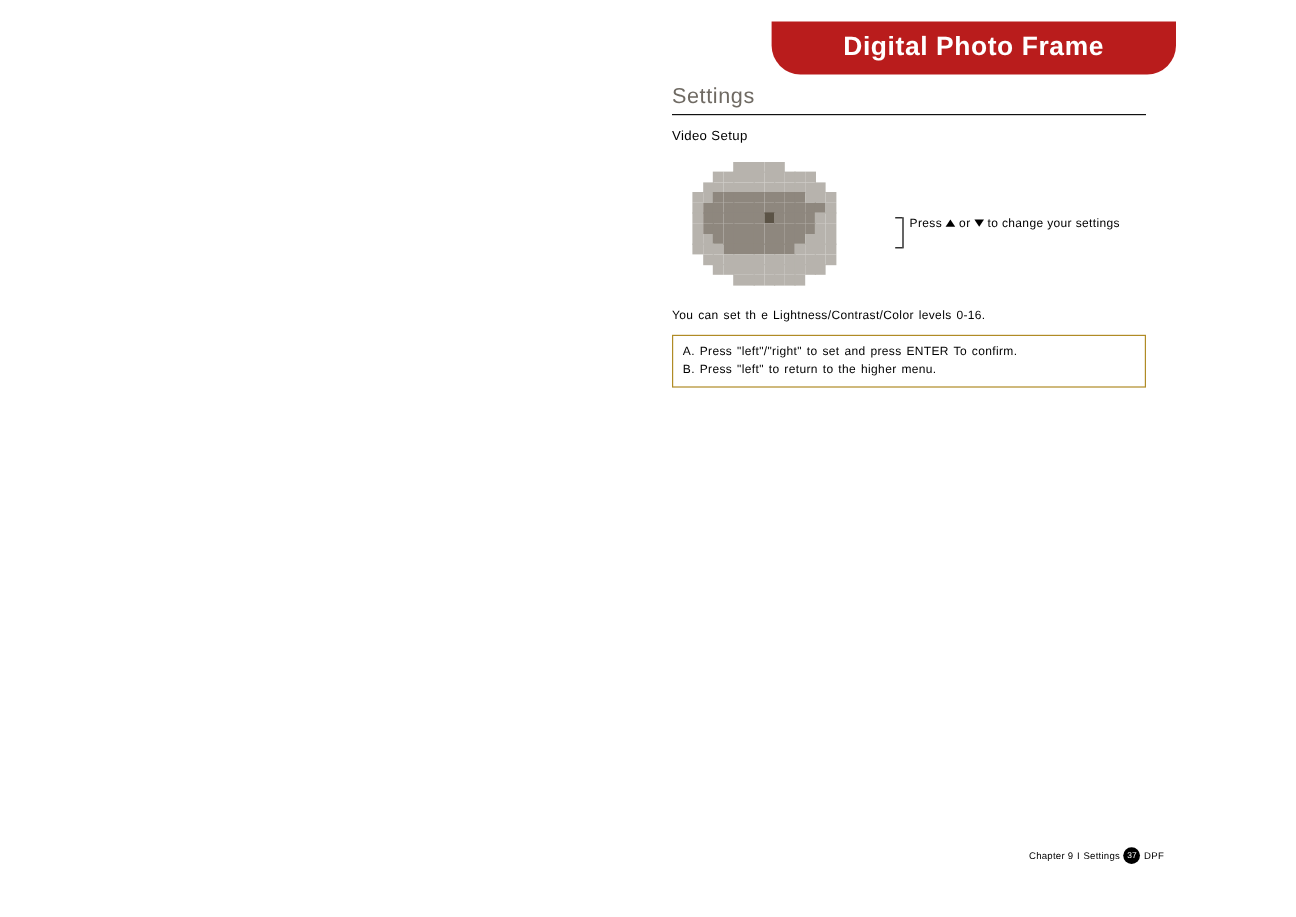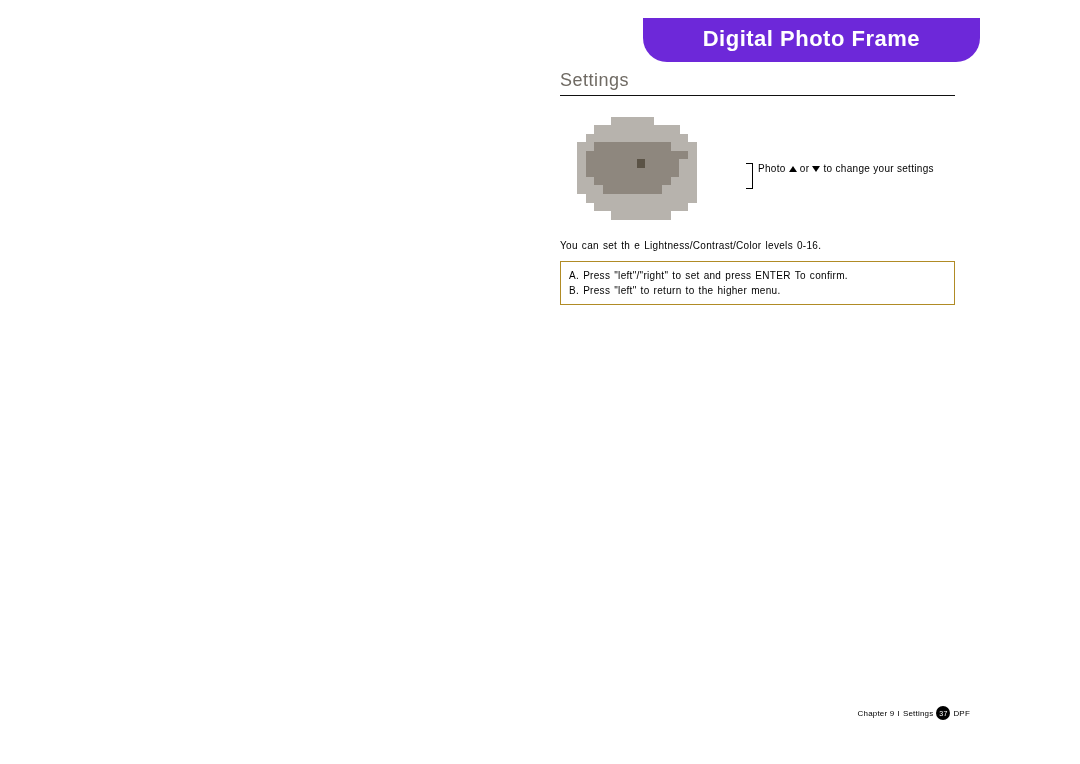--- a/index.html
+++ b/index.html
@@ -15,21 +15,21 @@
   }
   .page {
     width: 1080px;
     height: 764px;
     position: relative;
   }
   .header-tab {
     position: absolute;
     top: 18px;
     right: 100px;
-    background: #6d28d9;
+    background: #b91c1c;
     color: #fff;
     font-weight: bold;
     font-size: 22px;
     letter-spacing: 0.5px;
     padding: 8px 60px 10px 60px;
     border-radius: 0 0 24px 24px;
   }
   .content {
     position: absolute;
     left: 560px;
@@ -148,20 +148,21 @@
 <div class="page">
 
   <div class="header-tab">
     <span>Digital Photo Frame</span>
   </div>
 
   <div class="content">
     <div class="title">Settings</div>
     <div class="hr"></div>
 
+    <div class="subhead">Video Setup</div>
 
 
     <div class="illus-row">
       <div class="pixelate" id="pixelate">
           <div class="px" style="left: 51px; top: 8.57143px; width: 9px; height: 9.07143px; background: rgb(183, 179, 173);"></div>
           <div class="px" style="left: 59.5px; top: 8.57143px; width: 9px; height: 9.07143px; background: rgb(183, 179, 173);"></div>
           <div class="px" style="left: 68px; top: 8.57143px; width: 9px; height: 9.07143px; background: rgb(183, 179, 173);"></div>
           <div class="px" style="left: 76.5px; top: 8.57143px; width: 9px; height: 9.07143px; background: rgb(183, 179, 173);"></div>
           <div class="px" style="left: 85px; top: 8.57143px; width: 9px; height: 9.07143px; background: rgb(183, 179, 173);"></div>
           <div class="px" style="left: 34px; top: 17.1429px; width: 9px; height: 9.07143px; background: rgb(183, 179, 173);"></div>
@@ -297,21 +298,21 @@
           <div class="px" style="left: 51px; top: 102.857px; width: 9px; height: 9.07143px; background: rgb(183, 179, 173);"></div>
           <div class="px" style="left: 59.5px; top: 102.857px; width: 9px; height: 9.07143px; background: rgb(183, 179, 173);"></div>
           <div class="px" style="left: 68px; top: 102.857px; width: 9px; height: 9.07143px; background: rgb(183, 179, 173);"></div>
           <div class="px" style="left: 76.5px; top: 102.857px; width: 9px; height: 9.07143px; background: rgb(183, 179, 173);"></div>
           <div class="px" style="left: 85px; top: 102.857px; width: 9px; height: 9.07143px; background: rgb(183, 179, 173);"></div>
           <div class="px" style="left: 93.5px; top: 102.857px; width: 9px; height: 9.07143px; background: rgb(183, 179, 173);"></div>
           <div class="px" style="left: 102px; top: 102.857px; width: 9px; height: 9.07143px; background: rgb(183, 179, 173);"></div>
         </div>
       <div class="callout">
         <div class="callout-bracket"></div>
-        <span>Photo</span>
+        <span>Press</span>
         <span class="arrow up"></span>
         <span>or</span>
         <span class="arrow down"></span>
         <span>to change your settings</span>
       </div>
     </div>
 
     <div class="body-text">You can set th e Lightness/Contrast/Color    levels 0-16.</div>
 
     <div class="box">

